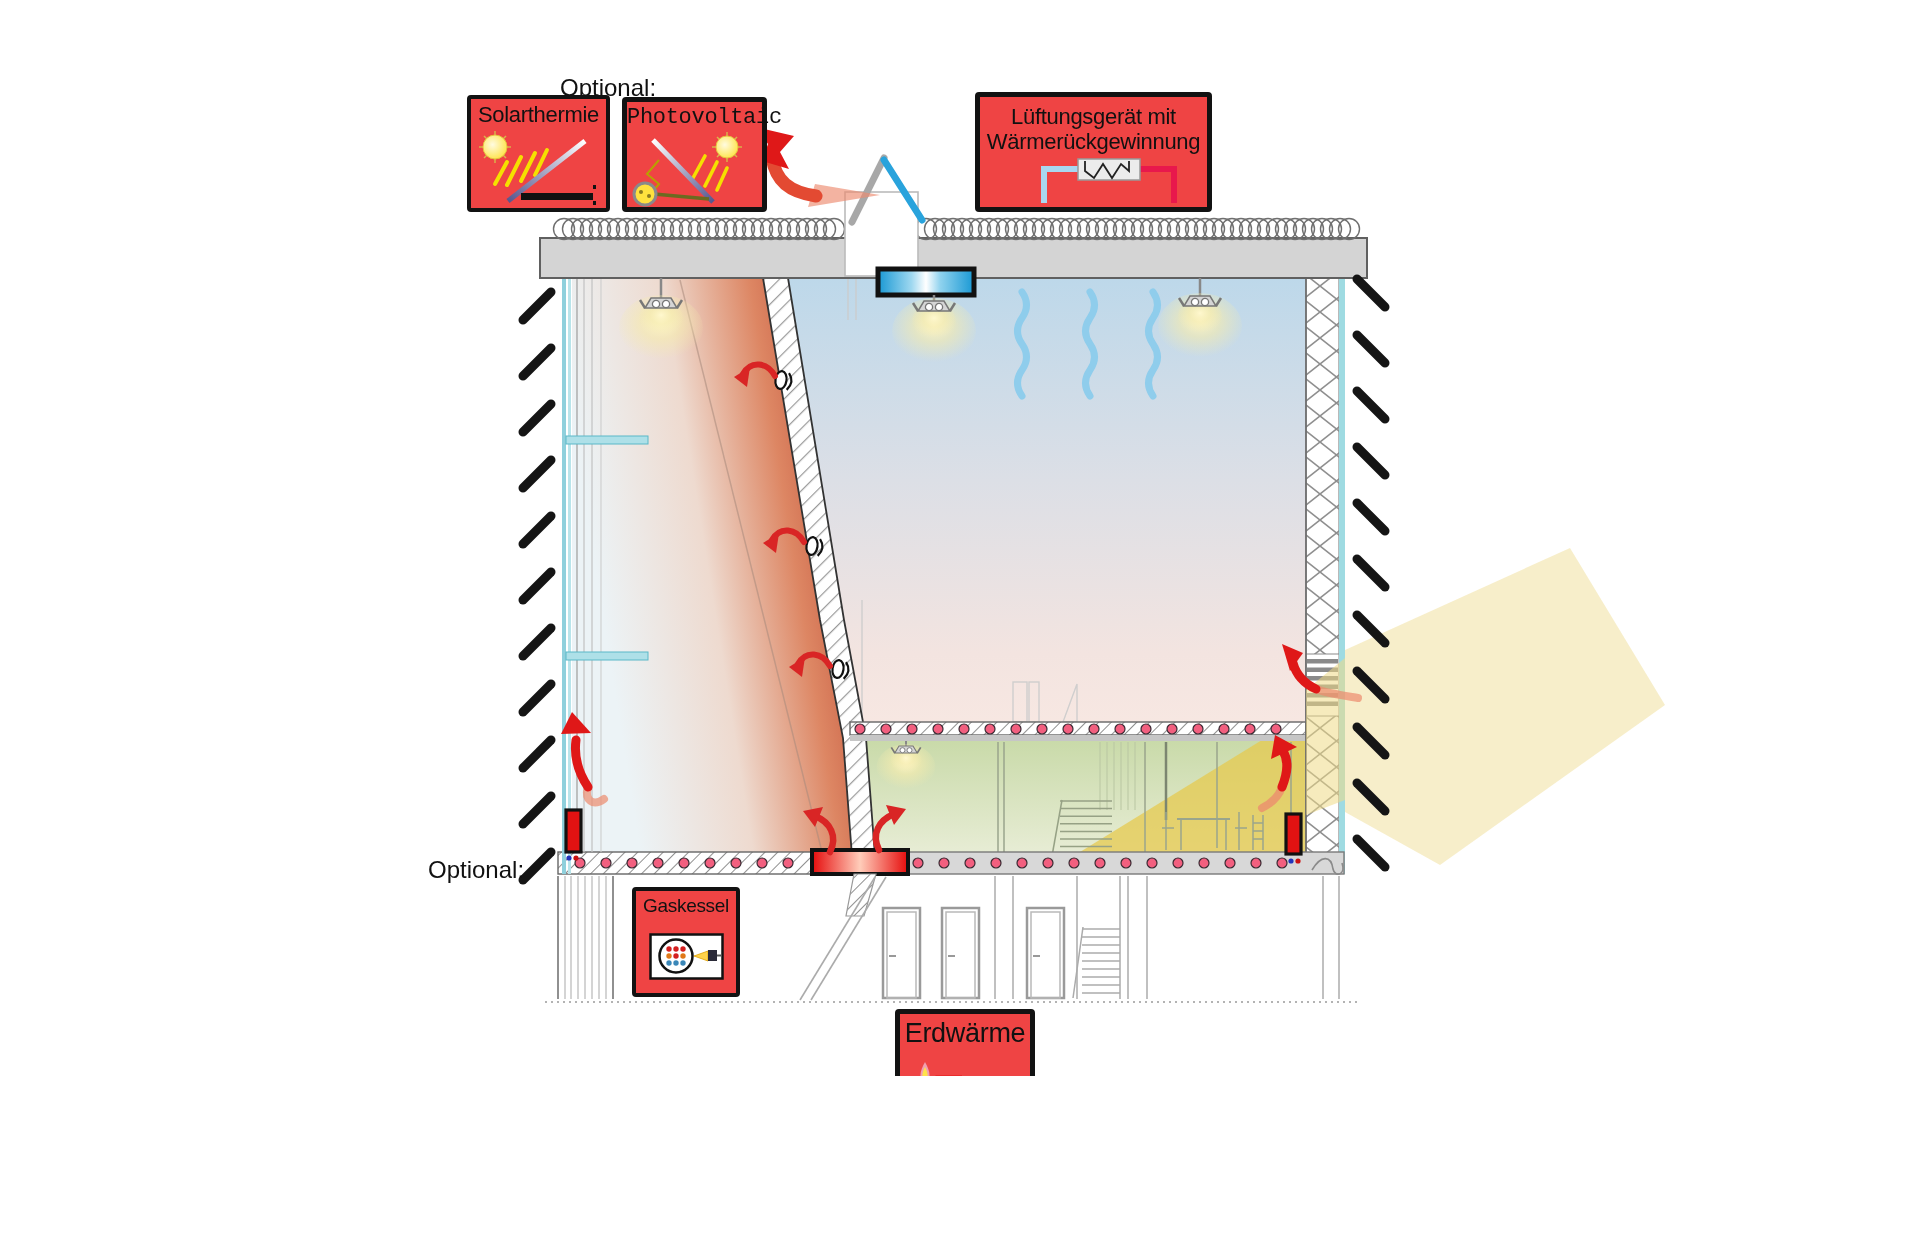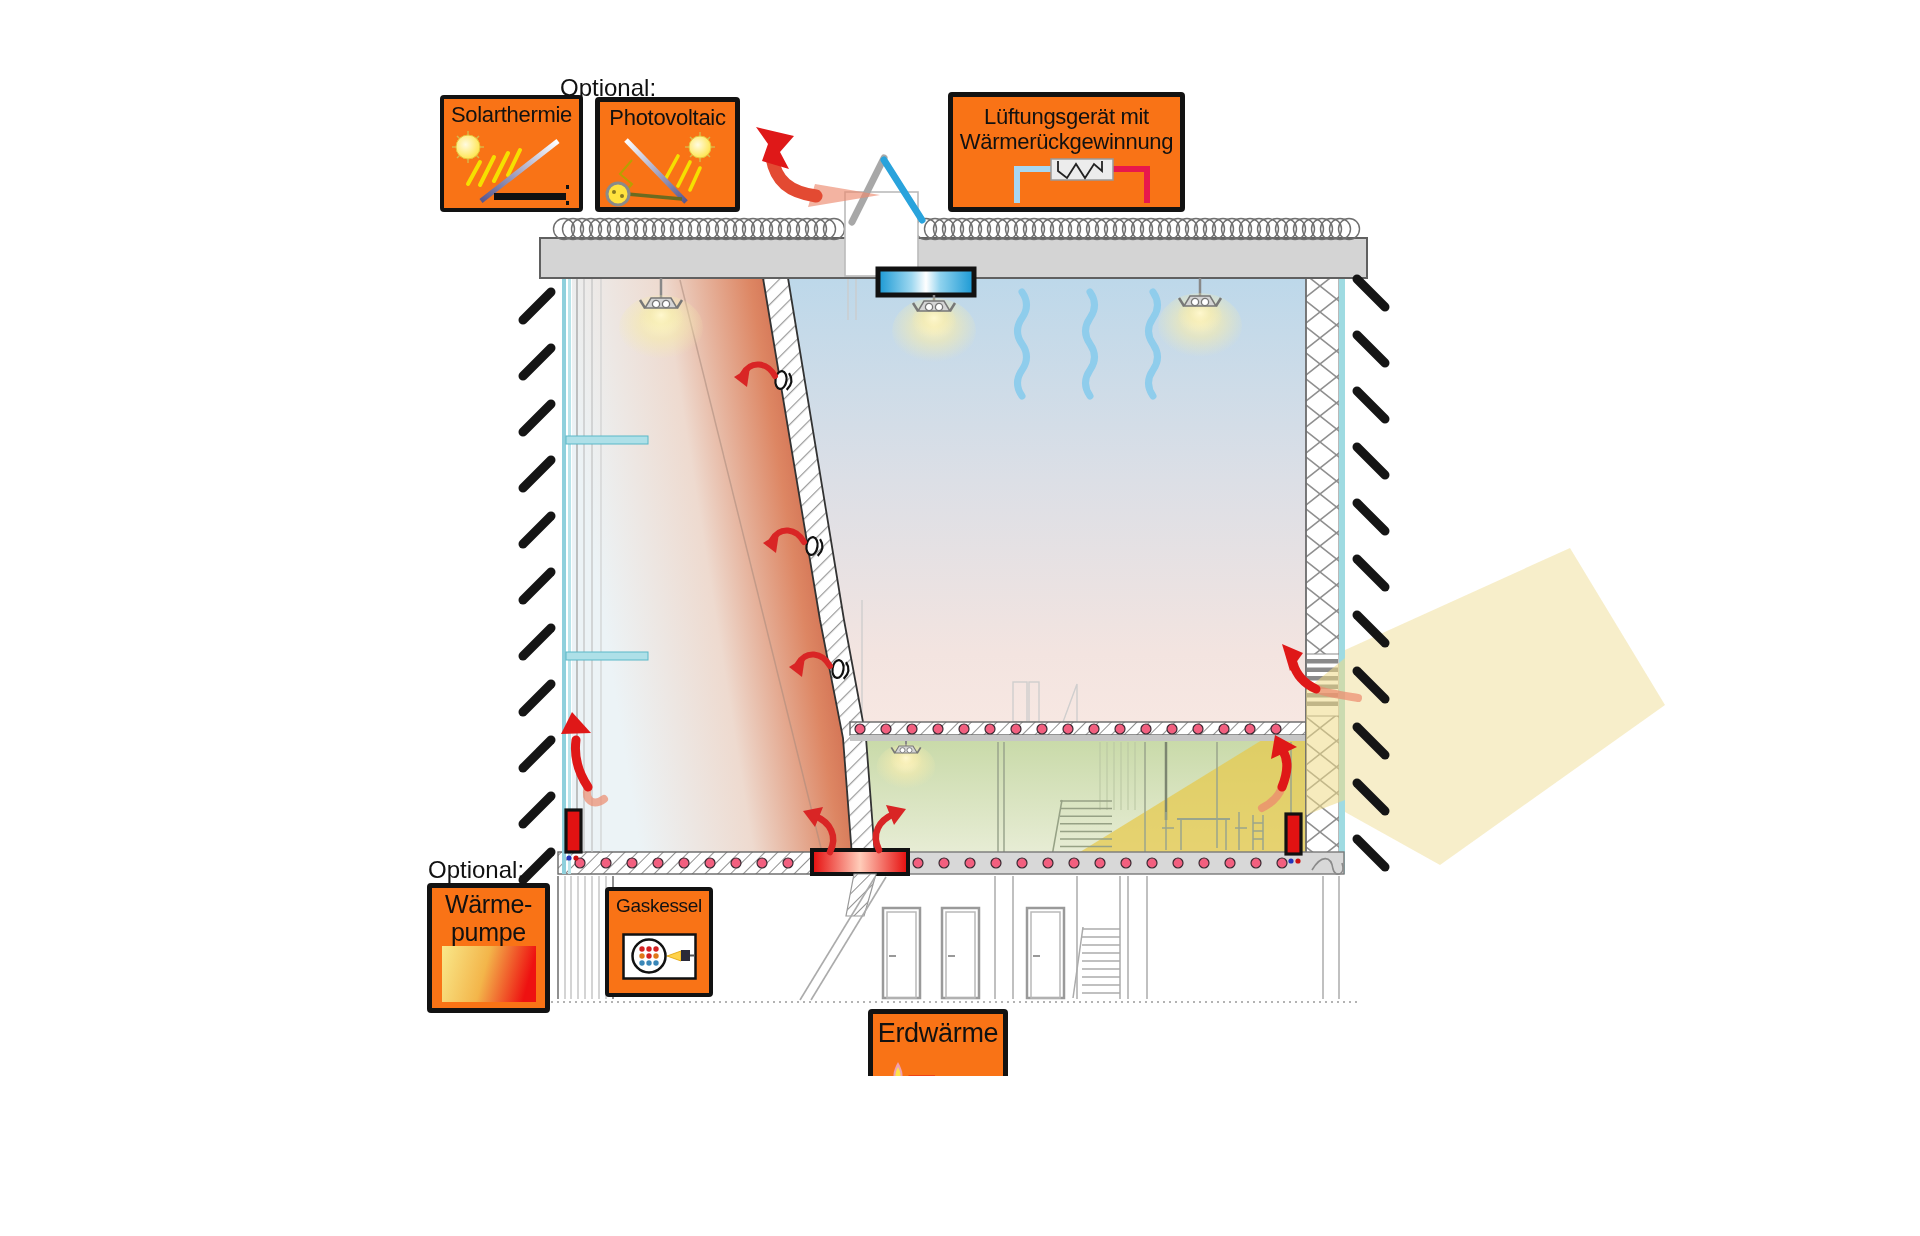--- a/index.html
+++ b/index.html
@@ -1,19 +1,19 @@
 <!DOCTYPE html>
 <html><head>
 <meta charset="utf-8">
 <style>
   html,body{margin:0;padding:0;background:#ffffff;}
   body{font-family:"Liberation Sans", sans-serif;}
   .stage{position:relative;width:1920px;height:1076px;background:#fff;overflow:hidden;margin:0 auto;}
   .scene-svg{position:absolute;left:0;top:0;}
-  .legend-box{position:absolute;background:#f97316;border:5px solid #121212;border-radius:4px;box-sizing:border-box;text-align:center;}
+  .legend-box{position:absolute;background:#ef4444;border:5px solid #121212;border-radius:4px;box-sizing:border-box;text-align:center;margin-left:27px;}
   .legend-title{color:#111;line-height:1.12;margin-top:4px;letter-spacing:-0.3px;}
   .optional-label{position:absolute;color:#111;font-size:24px;}
   .icon-svg{position:absolute;}
   .swatch{position:absolute;}
 </style>
 </head>
 <body>
 
 <div class="stage">
 
@@ -494,21 +494,21 @@
           <line x1="74" y1="21" x2="62" y2="46"></line>
     </g>
     <line x1="35" y1="72" x2="112" y2="12" stroke="url(#pan1)" stroke-width="5"></line>
     <rect x="48" y="64" width="72" height="7" fill="#111"></rect>
     <rect x="120" y="56" width="3" height="4" fill="#111"></rect>
         <rect x="120" y="72" width="3" height="4" fill="#111"></rect>
   </svg>
 </div>
 
 <div class="legend-box" style="left:595px;top:97px;width:145px;height:115px;">
-  <div class="legend-title" style="font-size:22px;">Photovoltaic</div>
+  <div class="legend-title" style="font-size:22px;font-family:Liberation Mono, monospace;">Photovoltaic</div>
   <svg class="icon-svg" style="left:2px;top:28px;" width="131" height="78" viewBox="0 0 131 78">
     <defs>
       <linearGradient id="pan2" x1="0" y1="0" x2="1" y2="1">
         <stop offset="0" stop-color="#ffffff"></stop>
             <stop offset="1" stop-color="#56568e"></stop>
       </linearGradient>
     </defs>
     <g stroke="#d8b84a" stroke-width="1.4">
       <line x1="98" y1="2" x2="98" y2="32"></line>
           <line x1="83" y1="17" x2="113" y2="17"></line>
@@ -538,28 +538,20 @@
   <svg class="icon-svg" style="left:48px;top:56px;" width="160" height="52" viewBox="0 0 160 52">
     <path d="M16,50 L16,16 L52,16" fill="none" stroke="#a9d7f0" stroke-width="6"></path>
     <path d="M110,16 L146,16 L146,50" fill="none" stroke="#e8184c" stroke-width="6"></path>
     <rect x="50" y="6" width="62" height="21" fill="#ececec" stroke="#999" stroke-width="1.5"></rect>
     <polyline points="57,8 57,18 66,25 75,11 84,25 93,11 101,18 101,8" fill="none" stroke="#222" stroke-width="1.8"></polyline>
   </svg>
 </div>
 
 <div class="optional-label" style="left:428px;top:856px;">Optional:</div>
 
-<div class="legend-box" style="left:427px;top:883px;width:123px;height:130px;">
-  <div class="legend-title" style="font-size:25px;margin-top:2px;">
-    <div>Wärme-</div>
-    <div>pumpe</div>
-  </div>
-  <div class="swatch" style="left:10px;top:58px;width:94px;height:56px;
-       background:linear-gradient(105deg,#f9e88a,#f3b54a 45%,#ee1111 88%);"></div>
-</div>
 
 <div class="legend-box" style="left:605px;top:887px;width:108px;height:110px;border-width:4px;text-align:center;">
   <div class="legend-title" style="font-size:19px;">Gaskessel</div>
   <svg class="icon-svg" style="left:13px;top:42px;" width="75" height="48" viewBox="0 0 75 48">
     <rect x="1.5" y="1.5" width="72" height="44" fill="#fff" stroke="#111" stroke-width="2.5"></rect>
     <circle cx="27" cy="23" r="16.5" fill="#fff" stroke="#111" stroke-width="2.5"></circle>
     <g>
       <circle cx="20" cy="16" r="2.7" fill="#d42020"></circle>
           <circle cx="27" cy="16" r="2.7" fill="#d42020"></circle>
           <circle cx="34" cy="16" r="2.7" fill="#d42020"></circle>

